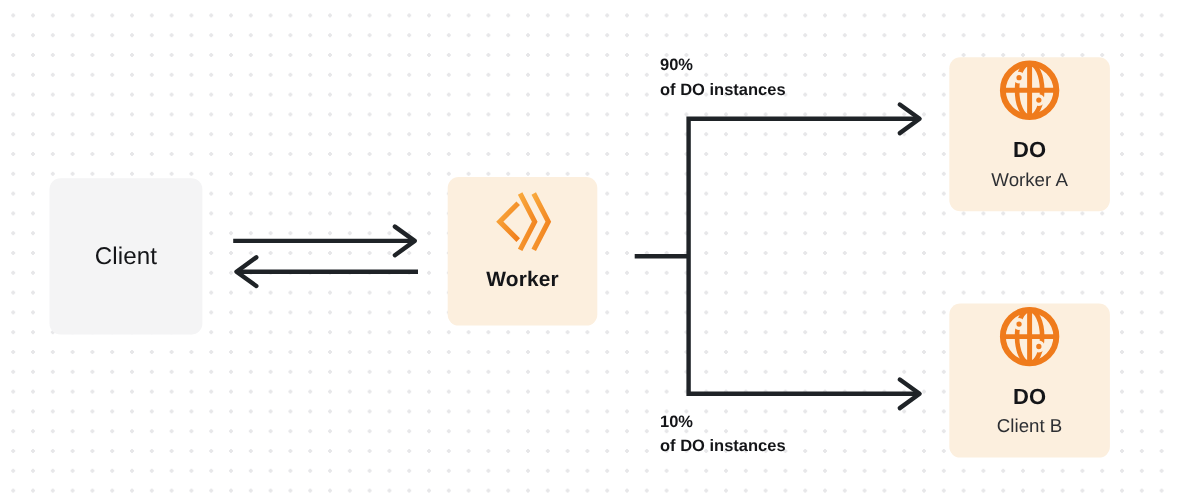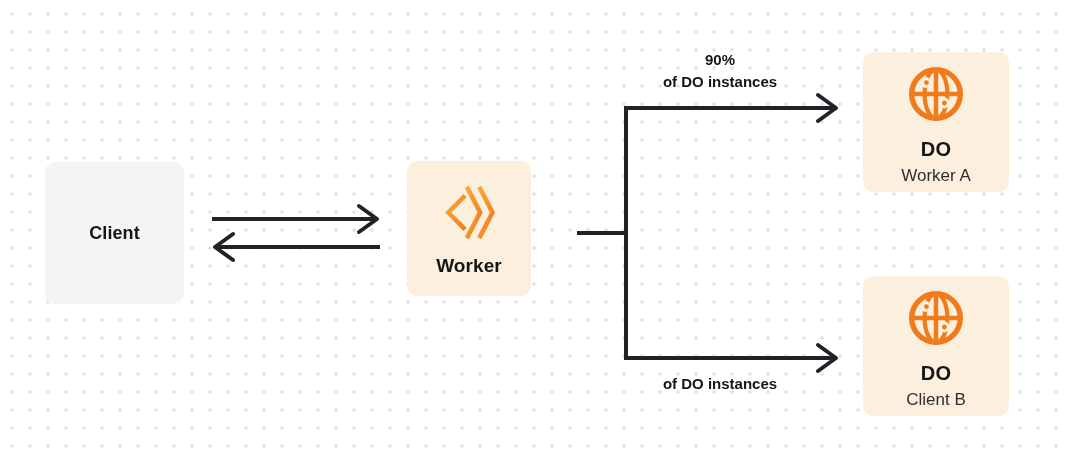--- a/index.html
+++ b/index.html
@@ -48,42 +48,41 @@
     align-items:center;
     box-sizing:border-box;
     color:var(--ink);
   }
   .client-node{
     left:45px;top:162px;width:139px;height:142px;
     background:var(--node-gray);
     justify-content:center;
   }
   .client-node .node-label{
-    font-size:18px;font-weight:700;letter-spacing:.1px;text-align:right;
+    font-size:22px;font-weight:400;letter-spacing:.1px;text-align:right;
   }
   .worker-node{
-    left:407px;top:161px;width:124px;height:135px;
+    left:407px;top:161px;width:136px;height:135px;
     background:var(--node-cream);
-    padding-top:23px;
+    padding-top:12px;
   }
   .worker-icon{width:53px;height:57px;overflow:visible;}
   .worker-icon path{
     fill:none;
     stroke:url(#worker-grad);
     stroke-width:5.2;
     stroke-linecap:butt;
     stroke-linejoin:miter;
   }
   .worker-node .node-label{
     margin-top:14px;font-size:19px;font-weight:700;letter-spacing:.1px;
   }
   .do-node{
     width:146px;height:140px;
     background:var(--node-cream);
-    padding-top:12px;
   }
   .do-a{left:863px;top:52px;}
   .do-b{left:863px;top:276px;}
   .globe-icon{width:60px;height:60px;overflow:visible;}
   .globe-icon .gstroke{
     fill:none;stroke:var(--orange-deep);
   }
   .globe-icon .gdot{
     fill:var(--orange-deep);
     stroke:var(--node-cream);
@@ -91,21 +90,20 @@
   }
   .do-title{
     margin-top:15px;font-size:20px;font-weight:700;line-height:1;letter-spacing:.2px;
   }
   .do-sub{
     margin-top:8px;font-size:17px;line-height:1;color:var(--ink-soft);
   }
   .edge-label{
     position:absolute;
     width:240px;
-    text-align:center;
     font-size:15px;
     font-weight:700;
     line-height:22px;
     color:var(--ink);
   }
   .label-top{left:600px;top:49px;}
   .label-bottom{left:600px;top:373px;}
 </style>
 </head>
 <body>
@@ -147,20 +145,21 @@
     </svg>
     <span class="node-label">Worker</span>
   </div>
 
   <div class="edge-label label-top">
     <div>90%</div>
     <div>of DO instances</div>
   </div>
 
   <div class="edge-label label-bottom">
+    <div>10%</div>
     <div>of DO instances</div>
   </div>
 
   <div class="node do-node do-a">
     <svg class="globe-icon" viewBox="0 0 100 100">
       <line x1="10" y1="50" x2="90" y2="50" stroke="var(--orange-deep)" stroke-width="7.5"></line>
       <line x1="50" y1="10" x2="50" y2="90" stroke="var(--orange-deep)" stroke-width="7.5"></line>
       <ellipse class="gstroke" cx="50" cy="50" rx="19" ry="40.5" stroke-width="7"></ellipse>
       <circle class="gstroke" cx="50" cy="50" r="40.5" stroke-width="9"></circle>
       <circle class="gdot" cx="34" cy="31" r="6.5"></circle>

